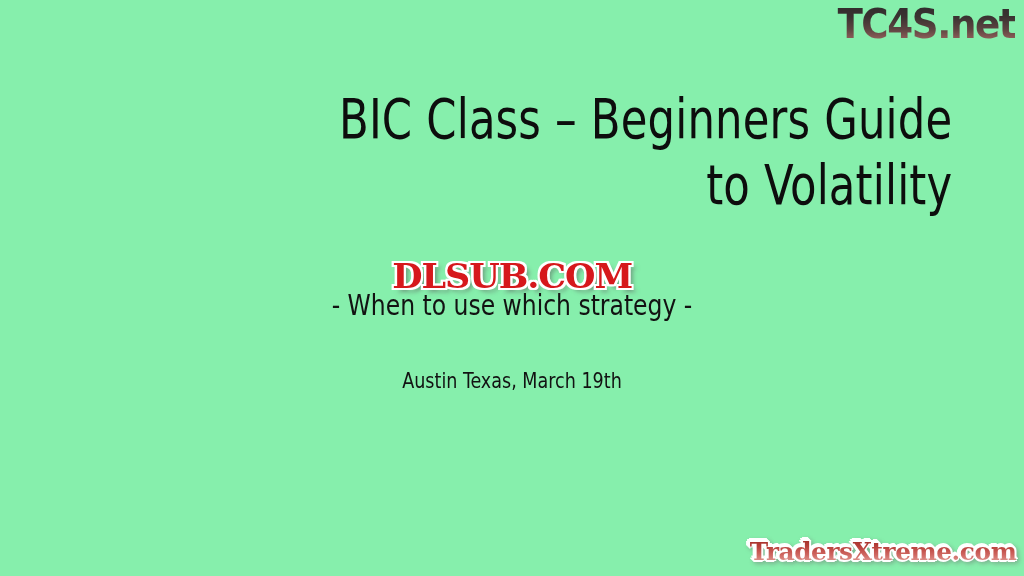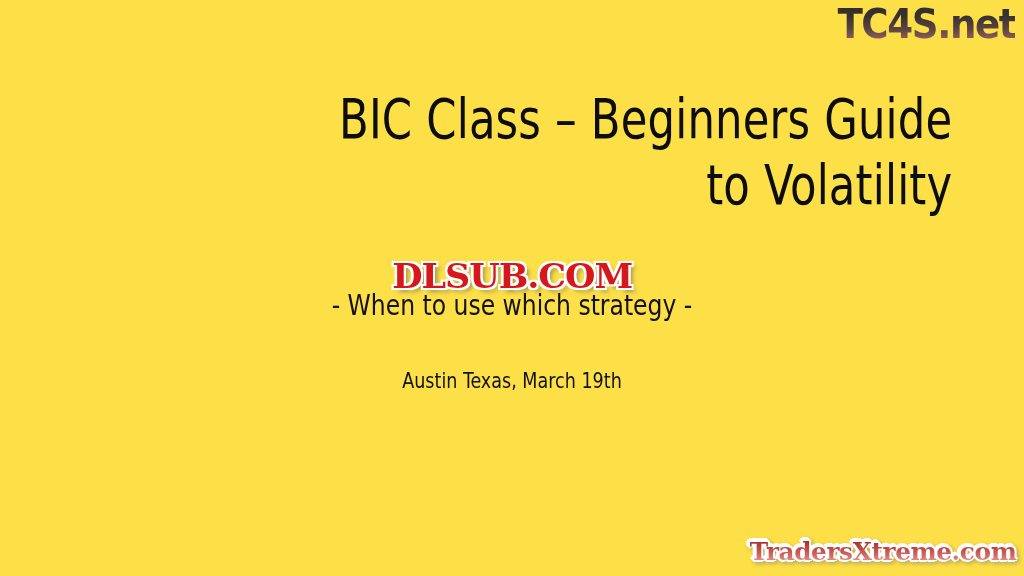--- a/index.html
+++ b/index.html
@@ -5,21 +5,21 @@
   html, body {
     margin: 0;
     padding: 0;
     background: #ffffff;
   }
 
   #slide {
     position: relative;
     width: 1024px;
     height: 576px;
-    background: #fde047;
+    background: #86efac;
     overflow: hidden;
     font-family: "Liberation Sans", sans-serif;
     -webkit-font-smoothing: antialiased;
   }
 
   
   .tc4s-logo {
     position: absolute;
     right: 9px;
     top: 2px;

